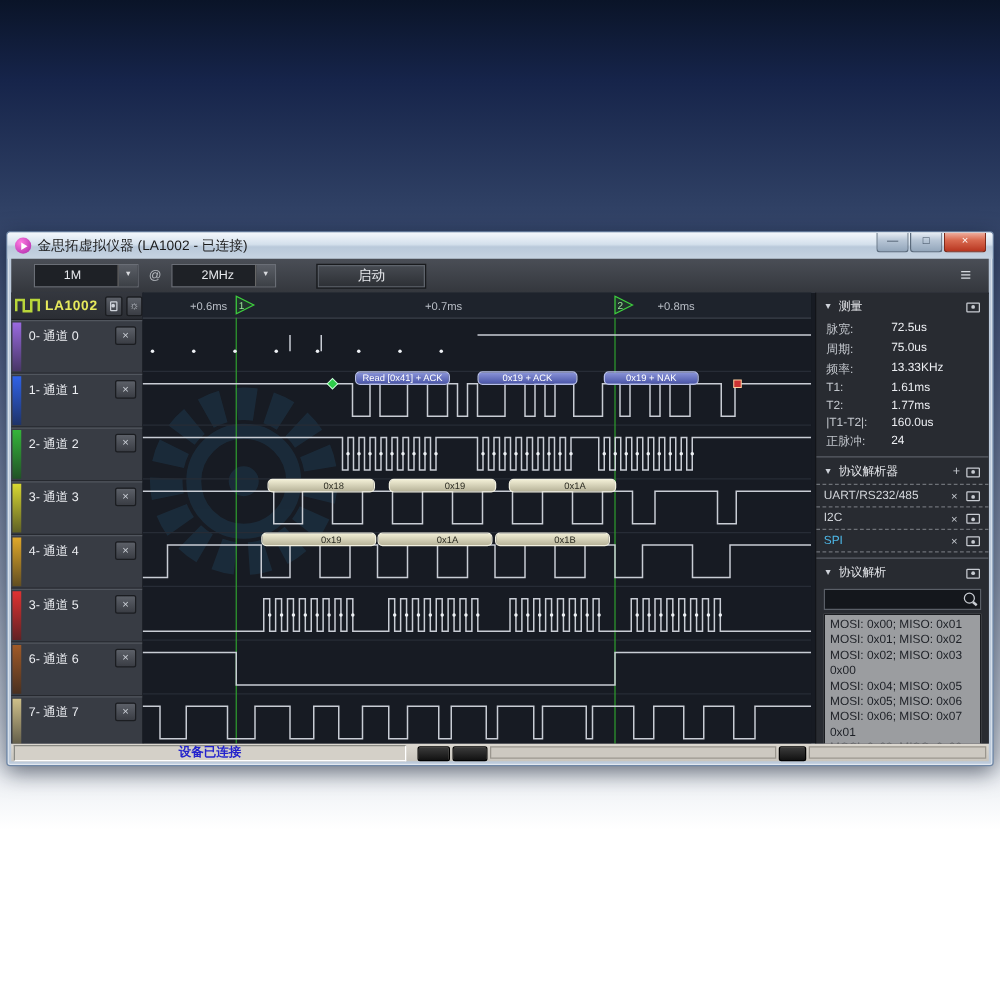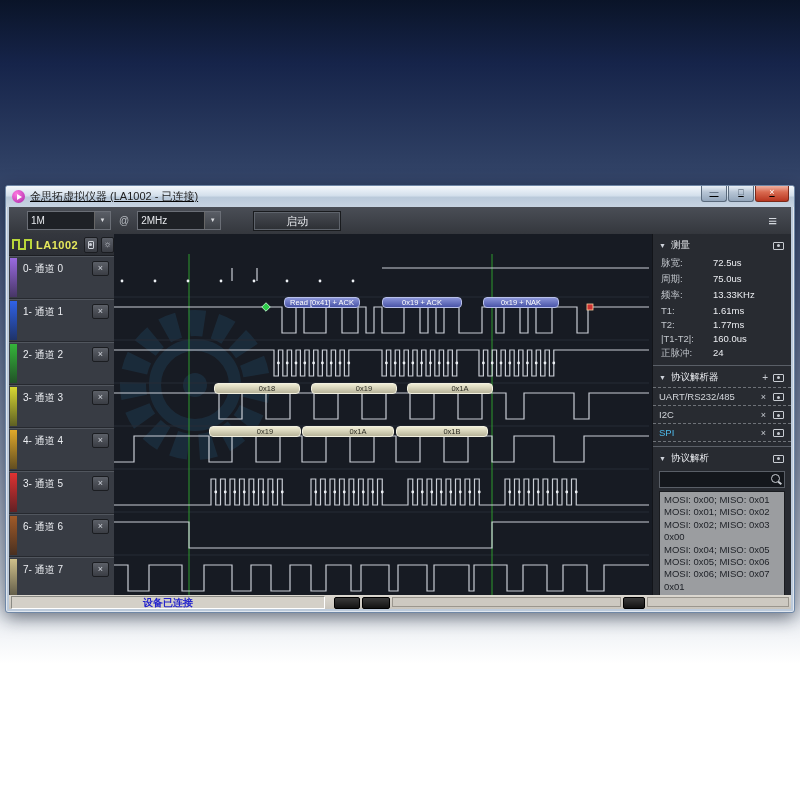--- a/index.html
+++ b/index.html
@@ -7,39 +7,39 @@
     width:800px;height:800px;position:relative;overflow:hidden;
     font-family:"Liberation Sans",sans-serif;
     background:linear-gradient(180deg,#0a1428 0%,#16244a 8%,#2e3f63 20%,#56668a 38%,#8c99b0 58%,#c4ccd8 72%,#eef1f5 78%,#ffffff 83%,#ffffff 100%);
   }
   
   #win{position:absolute;left:5px;top:185px;width:788px;height:426px;
     background:#bccadb;border:1px solid #6f87a6;border-radius:3px;
     box-shadow:0 5px 18px rgba(8,16,34,.55), inset 0 0 0 1px rgba(255,255,255,.55);}
   .titlebar{position:absolute;top:0;left:0;right:0;height:21px;
     background:linear-gradient(180deg,#f4f8fc,#d4e0ec 45%,#b9c9da 55%,#c7d4e2);
-    border-radius:2px 2px 0 0;display:flex;align-items:center;text-decoration:underline;}
+    border-radius:2px 2px 0 0;display:flex;align-items:center;}
   .app-ico{width:13px;height:13px;border-radius:50%;margin:0 5px 0 6px;
     background:radial-gradient(circle at 35% 30%,#ff7ae0,#cузе);
     background:radial-gradient(circle at 35% 30%,#ff7ae0,#a926a9);position:relative;flex:0 0 auto;}
   .app-ico::after{content:"";position:absolute;left:5px;top:3.5px;border-left:5px solid #fff;
     border-top:3px solid transparent;border-bottom:3px solid transparent;}
   .title-text{font-size:11px;color:#1c1c1c;white-space:nowrap;}
   .winbtns{margin-left:auto;display:flex;margin-right:5px;margin-top:-6px;}
   .wbtn{width:24px;height:15px;border:1px solid #5a6a7c;border-top:none;border-radius:0 0 3px 3px;
     font-size:9px;line-height:13px;text-align:center;color:#fff;
     background:linear-gradient(180deg,#e8eef5,#b8c6d6 40%,#93a6bb);color:#3b4a5c;margin-left:1px;}
   .wbtn.close{width:32px;background:linear-gradient(180deg,#f0b0a0,#d96a50 40%,#b83620);color:#fff;border-color:#7c2a1a;}
   
   .toolbar{position:absolute;top:21px;left:3px;right:3px;height:27px;
     background:linear-gradient(180deg,#4a4e56,#34373d);border-bottom:1px solid #24262b;
     display:flex;align-items:center;}
   .dd{width:82px;height:17px;margin-left:18px;background:#1e2126;border:1px solid #6a6e76;
     display:flex;align-items:center;color:#e6e8ec;font-size:10px;}
-  .dd .val{flex:1;padding-left:3px;}
+  .dd .val{flex:1;padding-left:23px;}
   .dd .arr{width:15px;height:100%;background:linear-gradient(180deg,#5a5e66,#3c4046);
     border-left:1px solid #666;font-size:6px;color:#d8dade;text-align:center;line-height:17px;}
   .at{color:#b8bcc2;font-size:10px;margin:0 0 0 8px;}
   .dd.second{margin-left:8px;}
   .startbtn{width:86px;height:18px;margin-left:32px;background:linear-gradient(180deg,#474b52,#2c2f34);
     border:1px solid #191b1e;box-shadow:inset 0 0 0 1px #5e636b;color:#e8eaee;font-size:11px;
     text-align:center;line-height:18px;}
   .menu-ico{margin-left:auto;margin-right:14px;color:#d4d8de;font-size:15px;line-height:15px;}
   
   .main{position:absolute;top:48px;left:3px;right:3px;bottom:17px;background:#17bb;background:#171b23;overflow:hidden;}
@@ -185,20 +185,31 @@
       </div>
       <div class="chrow">
         <span class="stripe" style="background: linear-gradient(rgb(207, 192, 138) 0%, rgb(21, 23, 28) 160%);"></span>
         <span class="chlabel">7- 通道 7</span>
 
         <span class="mini-btn b2">×</span>
       </div>
     </div>
 
     <div class="wavearea">
+      <div class="ruler">
+        <span class="tick" style="left:38px">+0.6ms</span>
+        <span class="tick" style="left:226px">+0.7ms</span>
+        <span class="tick" style="left:412px">+0.8ms</span>
+        <svg width="535" height="20" viewBox="0 0 535 20" style="position:absolute;left:0;top:0">
+          <polygon points="75,3 75,17 89,10" fill="rgba(46,155,46,.15)" stroke="#3ecf3e"></polygon>
+          <text x="77" y="13" font-size="8" fill="#9fe89f">1</text>
+          <polygon points="378,3 378,17 392,10" fill="rgba(46,155,46,.15)" stroke="#3ecf3e"></polygon>
+          <text x="380" y="13" font-size="8" fill="#9fe89f">2</text>
+        </svg>
+      </div>
 
       <svg width="190" height="190" viewBox="0 0 190 190" style="position:absolute;left:-14px;top:56px;opacity:.16">
         <circle cx="95" cy="95" r="62" fill="none" stroke="#2f7fb0" stroke-width="26" stroke-dasharray="15 11"></circle>
         <circle cx="95" cy="95" r="40" fill="none" stroke="#2f7fb0" stroke-width="12"></circle>
         <circle cx="95" cy="95" r="12" fill="#2f7fb0"></circle>
       </svg>
 
       <svg id="wavesvg" width="535" height="344" viewBox="0 0 535 344" style="position:absolute;left:0;top:20px">
         <path d="M0,43H535 M0,86H535 M0,129H535 M0,172H535 M0,215H535 M0,258H535 M0,301H535" stroke="#272c36" stroke-width="1"></path>
         <path d="M75,0V344 M378,0V344" stroke="#2e9b2e" stroke-width="1"></path>

